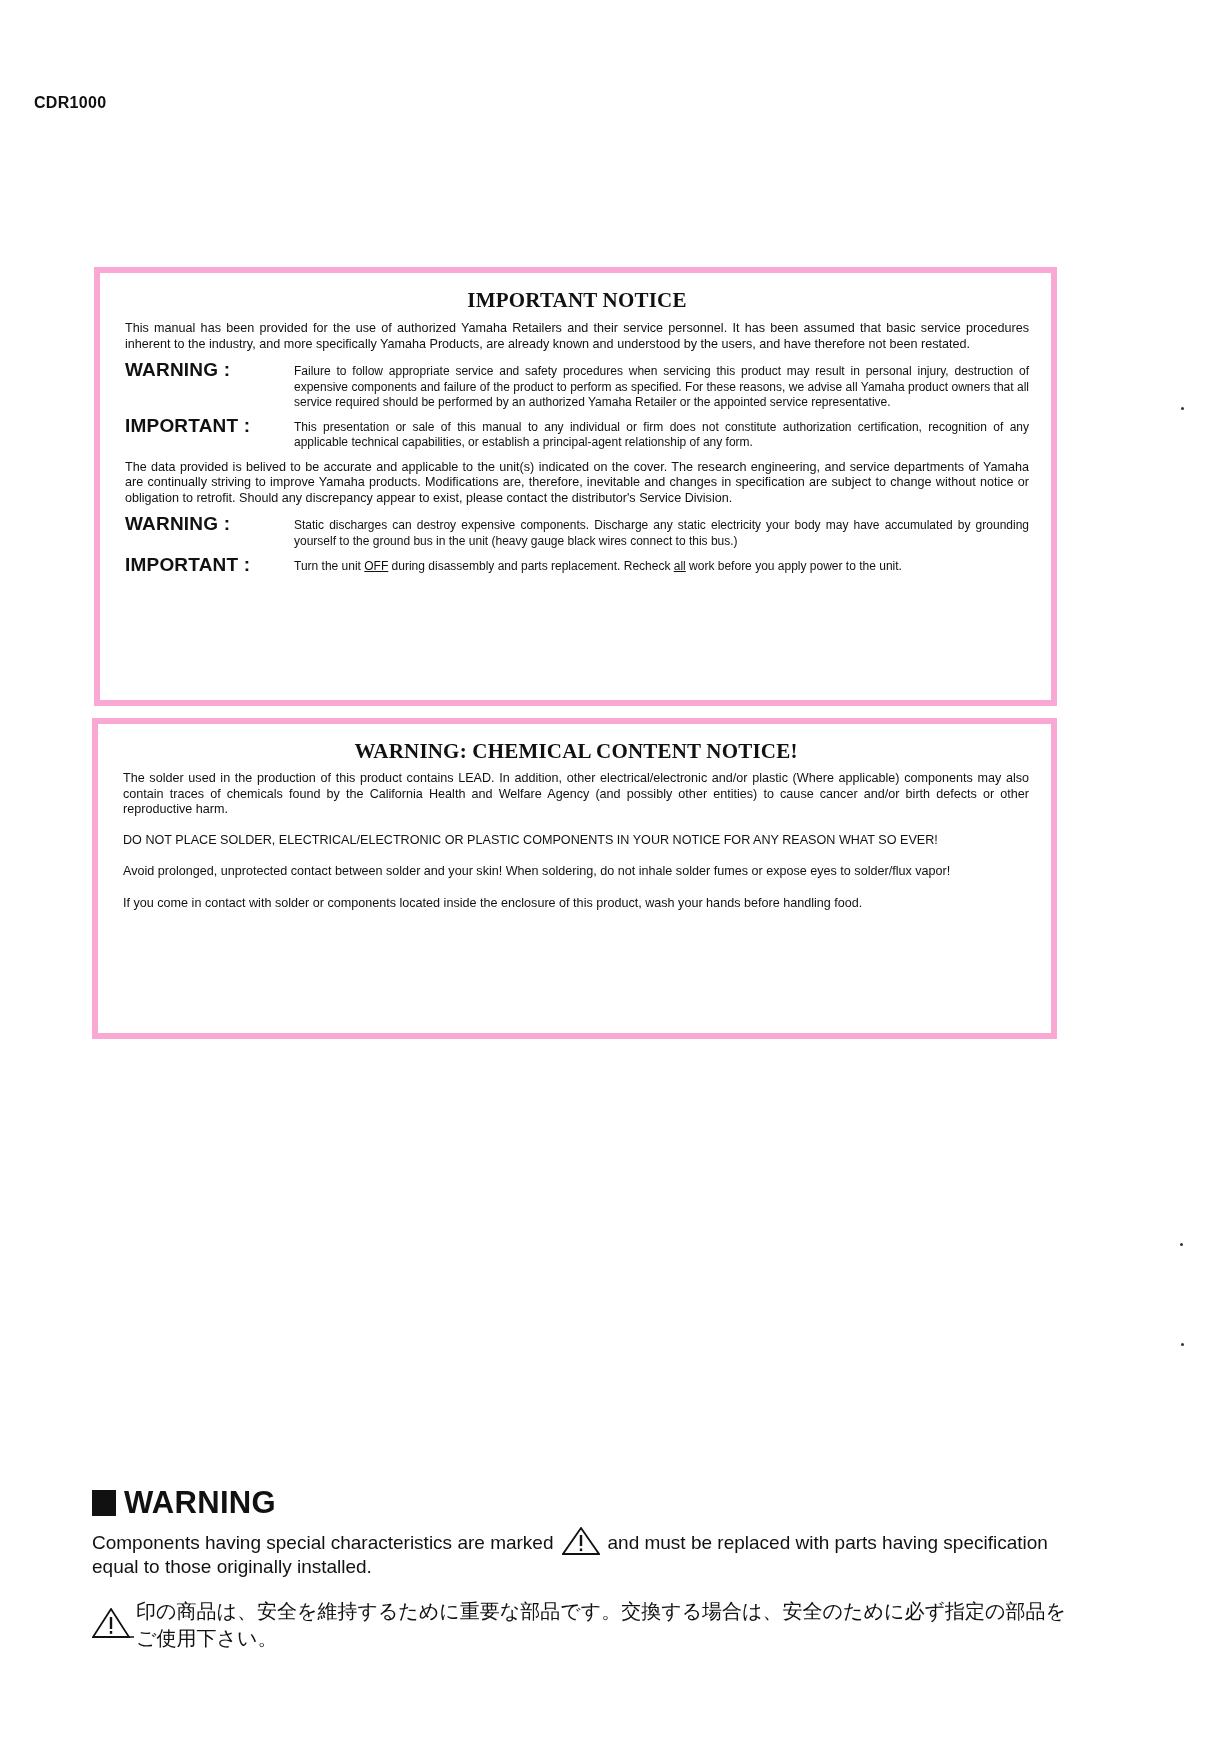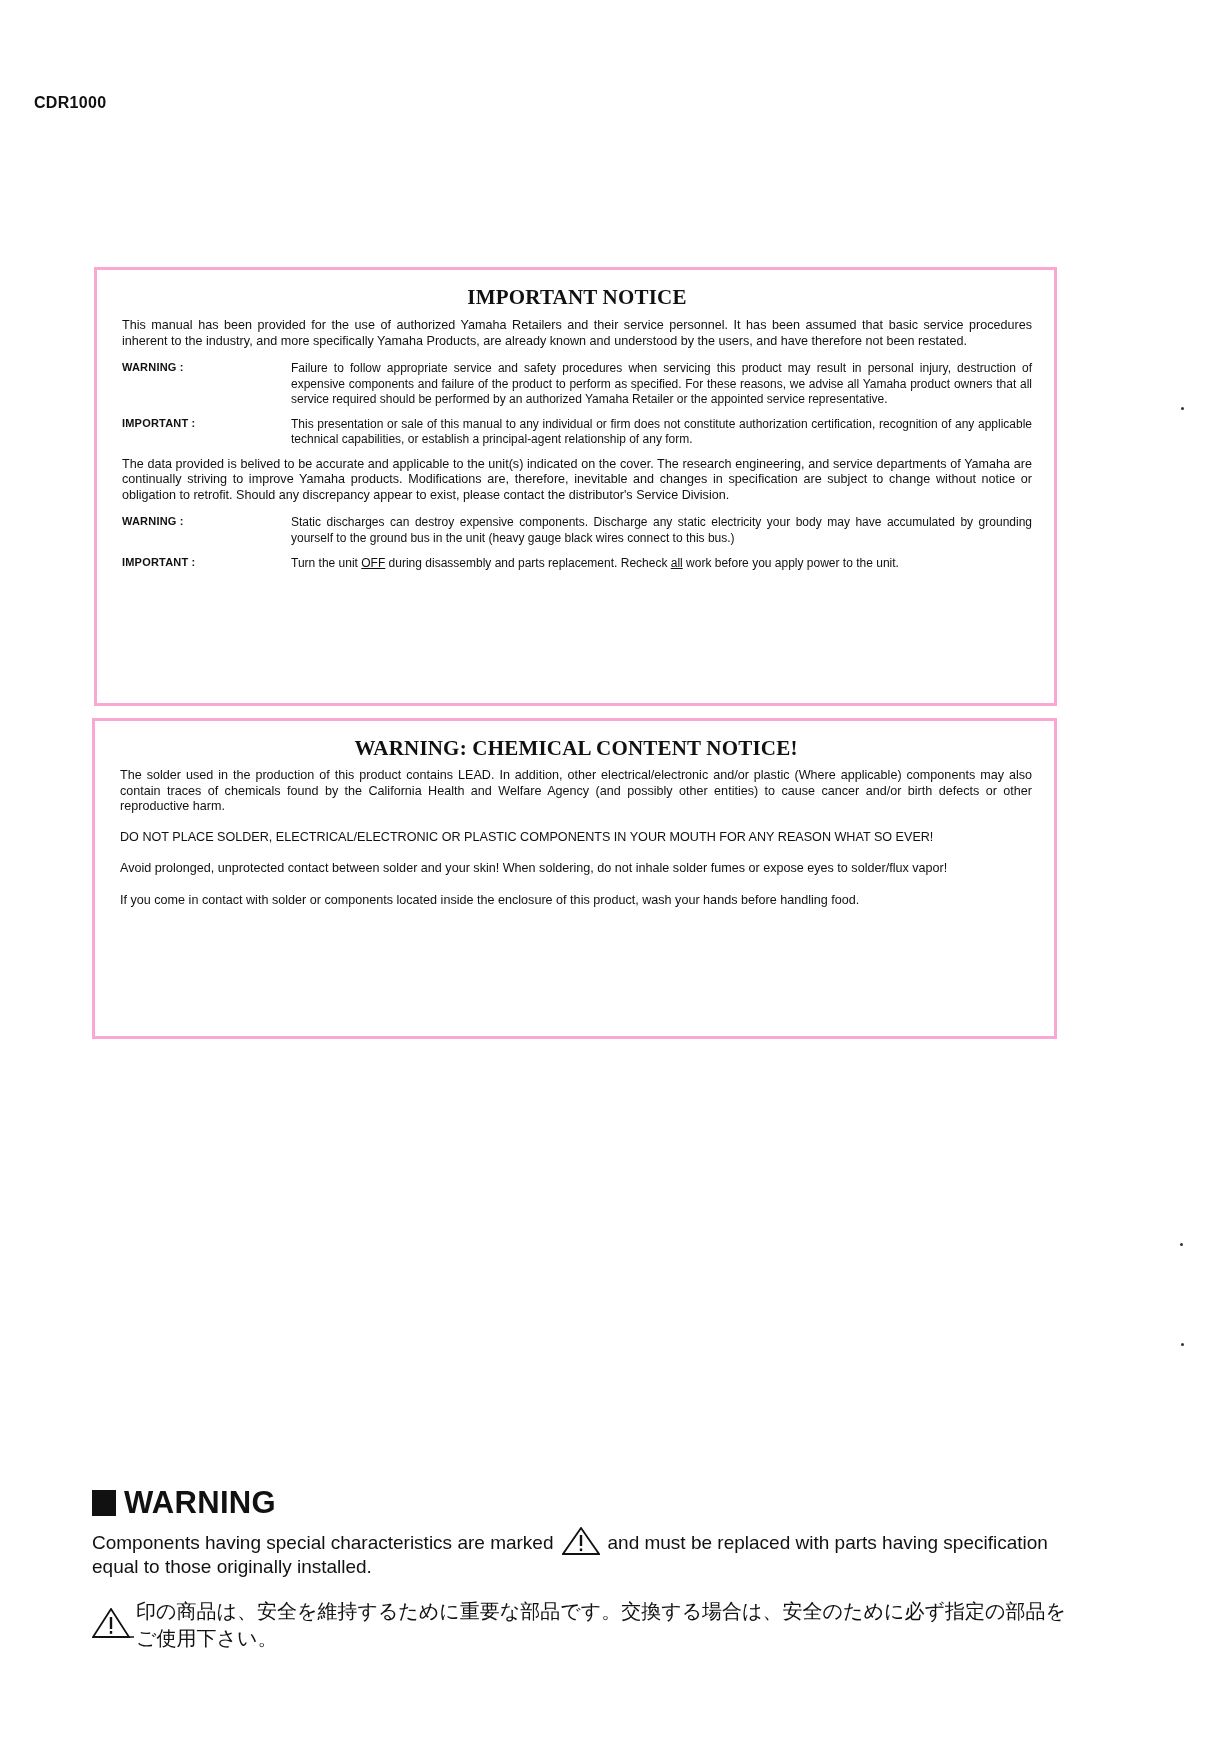--- a/index.html
+++ b/index.html
@@ -5,38 +5,38 @@
     html, body { margin: 0; padding: 0; background: #ffffff; }
     body {
       width: 1228px; height: 1741px; position: relative; overflow: hidden;
       font-family: "Liberation Sans", sans-serif; color: #111;
     }
     .model {
       position: absolute; left: 34px; top: 94px;
       font-weight: bold; font-size: 16px; letter-spacing: 0.3px;
     }
     .notice-box {
-      position: absolute; border: 3px solid #f9a8d4; box-sizing: border-box;
+      position: absolute; border: 6px solid #f9a8d4; box-sizing: border-box;
       padding: 0 22px 0 25px;
     }
     #box1 { left: 94px; top: 267px; width: 963px; height: 439px; }
     #box2 { left: 92px; top: 718px; width: 965px; height: 321px; }
     .box-title {
       font-family: "Liberation Serif", serif; font-weight: bold;
       font-size: 21px; text-align: center; letter-spacing: 0.2px;
     }
     #box1 .box-title { margin-top: 15px; margin-bottom: 8px; }
     #box2 .box-title { margin-top: 15px; margin-bottom: 7px; }
     .para {
       font-size: 12.6px; line-height: 15.5px; text-align: justify;
       margin: 0;
     }
     .row { display: flex; margin: 0; }
     .row .label {
-      width: 169px; flex: none; font-weight: bold; font-size: 11px;
+      width: 169px; flex: none; font-weight: bold; font-size: 19px;
       line-height: 18px; letter-spacing: 0.2px;
     }
     .row .text { flex: 1; font-size: 12px; line-height: 15.5px; text-align: justify; padding-top: 3px; }
     .u { text-decoration: underline; }
     .warning-section { position: absolute; left: 92px; top: 1485px; width: 980px; }
     .warn-head {
       display: flex; align-items: center; font-weight: bold; font-size: 31px;
       letter-spacing: 0.3px;
     }
     .warn-square {
@@ -79,21 +79,21 @@
   </div>
   <div class="row" style="margin-top:7px;">
     <div class="label">IMPORTANT :</div>
     <div class="text"><span>Turn the unit </span><span class="u">OFF</span><span> during disassembly and parts replacement. Recheck </span><span class="u">all</span><span> work before you apply power to the unit.</span></div>
   </div>
 </div>
 
 <div class="notice-box" id="box2">
   <div class="box-title">WARNING: CHEMICAL CONTENT NOTICE!</div>
   <p class="para">The solder used in the production of this product contains LEAD. In addition, other electrical/electronic and/or plastic (Where applicable) components may also contain traces of chemicals found by the California Health and Welfare Agency (and possibly other entities) to cause cancer and/or birth defects or other reproductive harm.</p>
-  <p class="para" style="margin-top:15px;">DO NOT PLACE SOLDER, ELECTRICAL/ELECTRONIC OR PLASTIC COMPONENTS IN YOUR MOUTH FOR ANY REASON WHAT SO EVER!</p>
+  <p class="para" style="margin-top:15px;">DO NOT PLACE SOLDER, ELECTRICAL/ELECTRONIC OR PLASTIC COMPONENTS IN YOUR NOTICE FOR ANY REASON WHAT SO EVER!</p>
   <p class="para" style="margin-top:16px;">Avoid prolonged, unprotected contact between solder and your skin! When soldering, do not inhale solder fumes or expose eyes to solder/flux vapor!</p>
   <p class="para" style="margin-top:16px;">If you come in contact with solder or components located inside the enclosure of this product, wash your hands before handling food.</p>
 </div>
 
 <div class="warning-section">
   <div class="warn-head">
     <span class="warn-square"></span>
     <span>WARNING</span>
   </div>
   <div class="warn-text">

